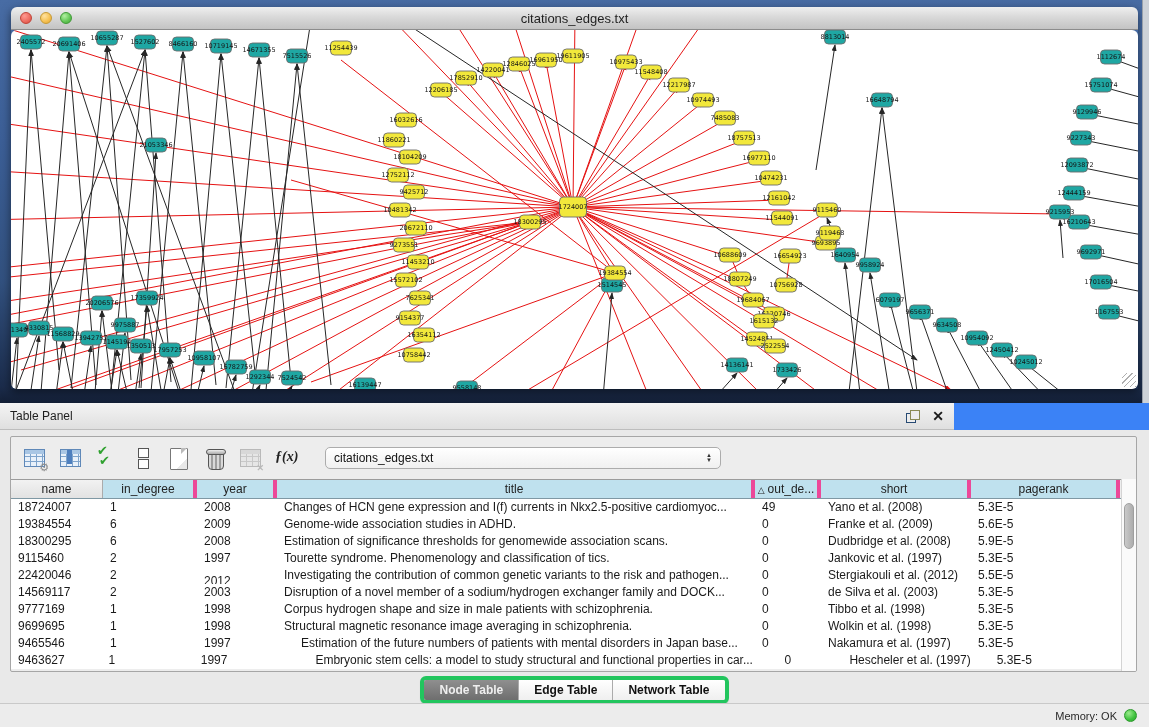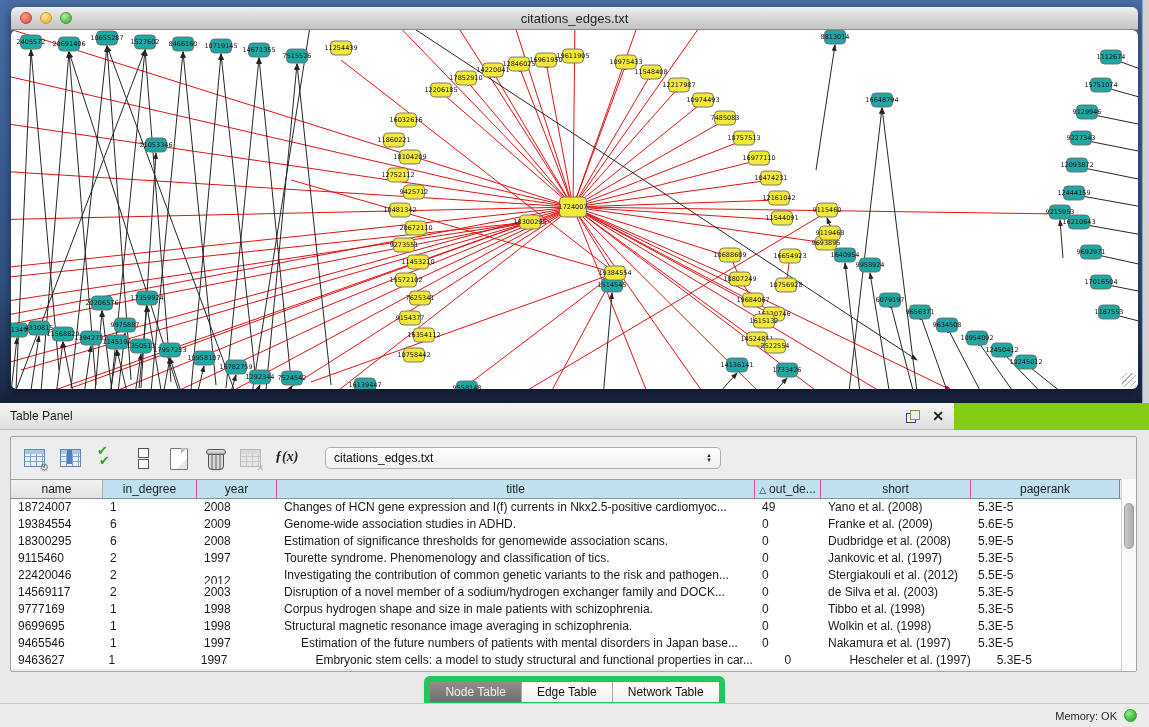--- a/index.html
+++ b/index.html
@@ -1,18 +1,18 @@
 <!DOCTYPE html>
 <html><head>
 <meta charset="utf-8">
 <style>
   * { margin:0; padding:0; box-sizing:border-box; }
   html,body { width:1149px; height:727px; }
   body { font-family:"Liberation Sans", sans-serif; background:#E9E9E9; overflow:hidden; }
-  .app { position:relative; width:1149px; height:727px; background:#84cc16; }
+  .app { position:relative; width:1149px; height:727px; background:#3b82f6; }
 
   
   .desktop { position:absolute; left:0; top:0; width:1149px; height:403px;
     background:linear-gradient(180deg,#486CA4 0%,#3C5F97 35%,#32517F 70%,#1B2C4B 96%,#131F36 100%); }
   .sliver { position:absolute; right:0; top:0; width:7px; height:403px; background:#CDD2D8; border-left:1px solid #98A0AA; }
 
   .window { position:absolute; left:11px; top:7px; width:1127px; height:382px;
     border-radius:6px 6px 0 0; box-shadow:0 3px 10px rgba(0,0,0,.5); }
   .titlebar { position:relative; height:23px; border-radius:6px 6px 0 0;
     background:linear-gradient(#EFEFEF,#D9D9D9 45%,#C3C3C3); border-bottom:1px solid #8C8C8C;
@@ -80,35 +80,35 @@
 
   .combo { margin-left:14px; width:396px; height:22px; border:1px solid #ACACAC; border-radius:5px;
     background:linear-gradient(#FFFFFF,#F0F0F0); display:flex; align-items:center; justify-content:space-between;
     padding:0 8px; box-shadow:inset 0 1px 0 #FFF; }
   .combo .val { font-size:12px; color:#111; }
   .spin { display:flex; flex-direction:column; line-height:5px; font-size:6px; color:#333; text-align:center; }
 
   
   .thead { display:flex; height:20px; border-top:1px solid #9C9C9C; border-bottom:1px solid #7F98A4; }
   .th { font-size:12px; color:#222; text-align:center; line-height:19px; background:#BFE1EE;
-    border-right:1px solid #ec4899; overflow:hidden; white-space:nowrap; }
+    border-right:4px solid #ec4899; overflow:hidden; white-space:nowrap; }
   .th.first { background:linear-gradient(#F2F2F2,#E2E2E2); border-right:1px solid #ABABAB; }
   .sortmark { font-size:9px; margin-right:3px; }
   .tbody { background:#FFF; }
   .tr { display:flex; height:17px; }
   .td { font-size:12px; color:#1A1A1A; line-height:17px; padding-left:7px;
     overflow:hidden; white-space:nowrap; }
   .vscroll { position:absolute; right:0; top:42px; bottom:0; width:15px; background:#FAFAFA; border-left:1px solid #D4D4D4; }
   .vscroll .thumb { position:absolute; left:2px; right:2px; top:24px; height:46px; border-radius:6px;
     background:linear-gradient(90deg,#C9C9C9,#ADADAD); border:1px solid #9F9F9F; }
 
   
   .tabbar { position:absolute; left:0; right:0; top:246px; display:flex; justify-content:center; }
-  .segmented { display:flex; border:6px solid #22c55e; border-radius:6px; overflow:hidden;
-    box-shadow:0 1px 1px rgba(0,0,0,.15); }
+  .segmented { display:flex; border:4px solid #22c55e; border-radius:6px; overflow:hidden;
+    box-shadow:0 1px 1px rgba(0,0,0,.15);font-weight:bold; }
   .seg { font-size:12px; padding:3px 15px; background:linear-gradient(#FFFFFF,#EFEFEF); color:#111;
     border-right:1px solid #ABABAB; cursor:default; }
   .seg:last-child { border-right:none; }
   .seg.active { background:linear-gradient(#8F8F8F,#6E6E6E); color:#EFEFEF; }
 
   
   .statusbar { position:absolute; left:0; bottom:0; width:1149px; height:24px; background:#ECECEC;
     border-top:1px solid #C9C9C9; display:flex; align-items:center; justify-content:flex-end; gap:7px; padding-right:12px; }
   .statusbar span.lbl { font-size:11px; color:#2A2A2A; }
   .memdot { width:13px; height:13px; border-radius:50%; border:1px solid #2B9A2B;

